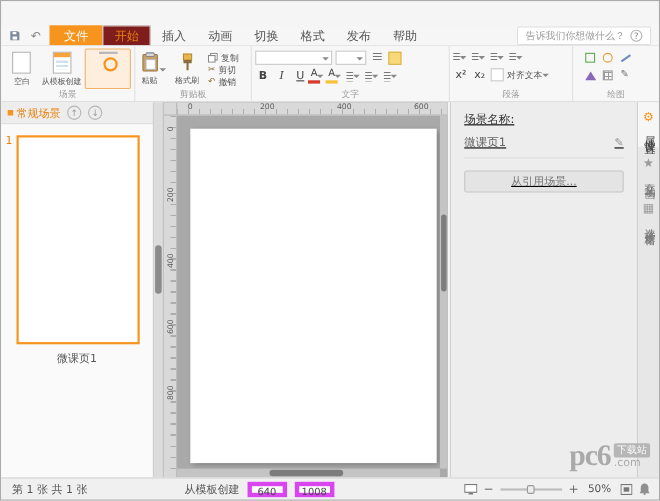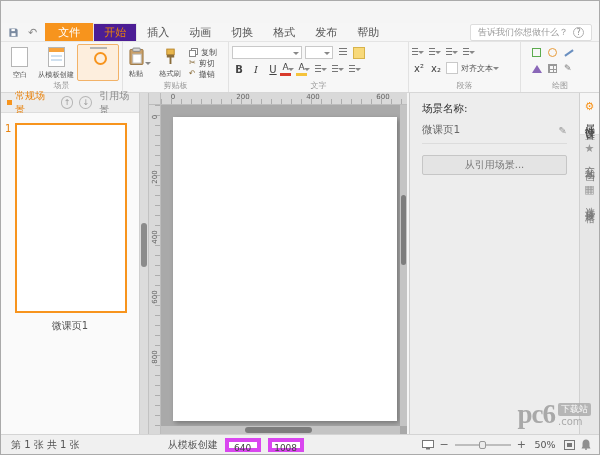--- a/index.html
+++ b/index.html
@@ -19,21 +19,21 @@
   .glyph-min { width:9px; height:2px; background:#666; }
   .glyph-max { width:8px; height:8px; border:1px solid #666; }
 
   
   .tabrow { position:absolute; top:22px; left:0; right:0; height:19px; background:#f6f6f6;
     border-bottom:1px solid #e4e4e4; display:flex; align-items:stretch; }
   .qat { display:flex; align-items:center; gap:9px; padding:0 8px 0 7px; }
   .qat-icon { color:#8a8a8a; font-size:11px; line-height:1; display:flex; align-items:center; }
   .tab { display:flex; align-items:center; padding:0 10px; font-size:11px; color:#555; cursor:default; }
   .tab.file { background:#f7941d; color:#fff; padding:0 13px; }
-  .tab.active { background:#4c1d95; color:#e8820c; border:1px solid #e7e7e7; border-bottom:none; }
+  .tab.active { background:#7f1d1d; color:#e8820c; border:1px solid #e7e7e7; border-bottom:none; }
   .searchbox { margin-left:auto; margin-right:7px; align-self:center; display:flex; align-items:center; gap:5px;
     background:#fff; border:1px solid #ddd; border-radius:2px; padding:1px 7px; }
   .search-hint { font-size:9px; color:#9a9a9a; }
   .help-badge { width:11px; height:11px; border-radius:50%; border:1px solid #b0b0b0; color:#8a8a8a;
     font-size:8px; display:flex; align-items:center; justify-content:center; }
 
   
   .ribbon { position:absolute; top:41px; left:0; right:0; height:51px; background:#f7f7f7;
     border-bottom:1px solid #d7d7d7; display:flex; }
   .rgroup { position:relative; border-right:1px solid #e2e2e2; padding:2px 3px 11px 3px; display:flex; }
@@ -114,21 +114,21 @@
   .vr-label { position:absolute; left:6px; transform:translate(-50%,-50%) rotate(-90deg); font-size:7px; color:#5f5f5f; }
   .page { position:absolute; left:24px; top:24px; width:224px; height:304px; background:#fff;
     box-shadow:2px 2px 5px rgba(0,0,0,.3); }
   .h-scrollbar { position:absolute; left:12px; right:7px; bottom:0; height:8px; background:#c4c4c4; }
   .h-scrollbar .thumb { position:absolute; left:35%; width:28%; top:1px; bottom:1px; background:#7d7d7d; border-radius:3px; }
   .v-scrollbar { position:absolute; right:0; top:12px; bottom:8px; width:7px; background:#c4c4c4; }
   .v-scrollbar .thumb { position:absolute; top:28%; height:22%; left:1px; right:1px; background:#7d7d7d; border-radius:3px; }
 
   
   .right-panel { position:absolute; left:408px; width:170px; top:0; bottom:0; background:#ededed;
-    border-left:1px solid #cfcfcf; padding:9px 12px; }
+    border-left:1px solid #cfcfcf; padding:9px 12px;text-decoration:underline; }
   .rp-label { font-size:10.5px; color:#333; }
   .name-row { margin-top:7px; display:flex; justify-content:space-between; align-items:center;
     border-bottom:1px solid #dcdcdc; padding-bottom:6px; }
   .rp-value { font-size:10.5px; color:#666; }
   .edit-icon { color:#999; font-size:10px; }
   .bg-btn { display:block; width:100%; height:20px; margin-top:11px; background:#e4e4e4;
     border:1px solid #c6c6c6; border-radius:2px; font-size:10px; color:#777;
     font-family:"DejaVu Sans","Liberation Sans",sans-serif; }
 
   
@@ -343,21 +343,20 @@
   <div class="main">
 
     <div class="left-panel">
       <div class="lp-header">
         <div class="lp-tab-normal">
           <span class="lp-bullet"></span>
           <span>常规场景</span>
         </div>
         <span class="circle-btn">↑</span>
         <span class="circle-btn">↓</span>
-        <span class="lp-tab-ref">引用场景</span>
       </div>
       <div class="slide-list">
         <span class="slide-num">1</span>
         <div class="slide-thumb"></div>
         <div class="slide-label">微课页1</div>
       </div>
     </div>
 
     <div class="splitter">
       <div class="sp-thumb"></div>

